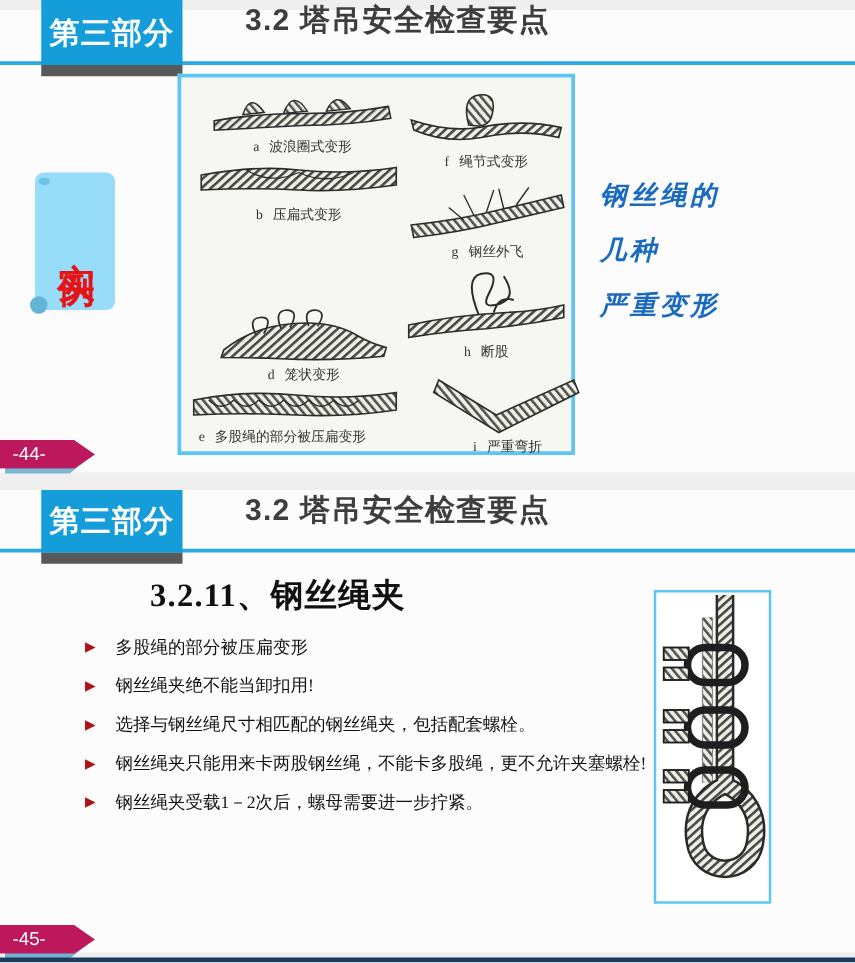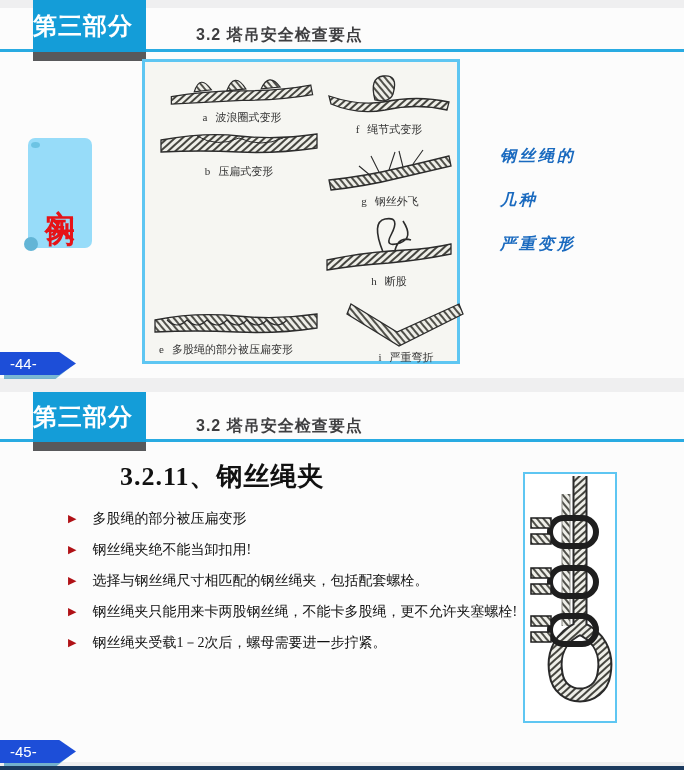--- a/index.html
+++ b/index.html
@@ -11,30 +11,30 @@
   #root{position:relative;width:684px;height:770px;overflow:hidden;background:#efeff0;}
 
   .slide{position:absolute;left:0;width:684px;background:#fcfcfc;}
   #slide1{top:8px;height:370px;}
   #slide2{top:392px;height:370px;}
 
   
   .badge{
     position:absolute;left:33px;width:113px;
     background:#149dd8;color:#ffffff;
-    display:flex;align-items:center;justify-content:flex-start;
+    display:flex;align-items:center;justify-content:center;
     font-size:24px;font-weight:bold;letter-spacing:1px;
     z-index:4;
   }
   .badge-shadow{position:absolute;left:33px;width:113px;height:9px;background:#58595b;z-index:3;}
   .header-line{position:absolute;left:0;width:684px;height:3px;background:#29abe2;z-index:2;}
   .header-title{
     position:absolute;left:196px;
-    display:flex;align-items:flex-end;
-    font-size:16px;font-weight:bold;color:#3e3e40;
+    display:flex;align-items:flex-start;
+    font-size:24px;font-weight:bold;color:#3e3e40;
     letter-spacing:1px;z-index:4;
   }
 
   #s1-badge{top:0;height:52px;}
   #s1-line{top:49px;}
   #s1-shadow{top:52px;}
   #s1-title{top:0;height:46px;}
 
   #s2-badge{top:392px;height:50px;}
   #s2-line{top:439px;}
@@ -82,29 +82,29 @@
   #fig-d{left:20px;top:180px;width:156px;}
   #fig-e{left:6px;top:246px;width:170px;}
   #fig-e .fig-cap{text-align:left;padding-left:8px;}
   
   #fig-f{left:180px;top:8px;width:128px;}
   #fig-g{left:182px;top:80px;width:126px;}
   #fig-h{left:180px;top:150px;width:128px;}
   #fig-i{left:200px;top:234px;width:122px;}
 
   .side-note{
-    position:absolute;left:500px;top:134px;width:170px;
+    position:absolute;left:480px;top:134px;width:170px;
     font-family:"Liberation Serif",serif;font-style:italic;
-    font-size:16px;font-weight:bold;color:#1a6abf;
+    font-size:21px;font-weight:bold;color:#1a6abf;
     line-height:44px;letter-spacing:3px;z-index:5;
   }
 
   .pennant{
     position:absolute;left:0;height:23px;
-    background:#1d4ed8;color:#ffffff;
+    background:#be185d;color:#ffffff;
     display:flex;align-items:center;
     font-size:15px;padding:0 18px 0 10px;
     clip-path:polygon(0 0,78% 0,100% 50%,78% 100%,0 100%);
     width:48px;z-index:6;
   }
   .pennant-shadow{
     position:absolute;left:4px;height:23px;width:66px;
     background:#0f7db0;opacity:.55;
     clip-path:polygon(0 0,78% 0,100% 50%,78% 100%,0 100%);
     z-index:5;
@@ -185,20 +185,27 @@
 
     <div class="fig-item" id="fig-a">
       <svg width="158" height="42" viewBox="0 0 160 44">
         <path d="M6 32 Q40 26 80 26 Q120 26 152 20 L154 30 Q120 36 80 36 Q40 38 6 40 Z" fill="url(#hatchA)" stroke="#2c2c2c" stroke-width="1.3"></path>
         <path d="M30 27 Q36 8 48 25 Z M64 26 Q72 5 84 24 Z M100 24 Q108 6 120 22 Z" fill="url(#hatchB)" stroke="#2c2c2c" stroke-width="1.2"></path>
       </svg>
       <div class="fig-cap"><span class="k">a</span><span>波浪圈式变形</span></div>
     </div>
 
 
+    <div class="fig-item" id="fig-d">
+      <svg width="156" height="48" viewBox="0 0 156 48">
+        <path d="M14 38 Q36 20 68 17 Q100 14 120 26 Q132 33 144 36 L142 43 Q100 47 60 45 Q32 44 12 44 Z" fill="url(#hatchA)" stroke="#2c2c2c" stroke-width="1.3"></path>
+        <path d="M40 26 q-7 -13 3 -14 q11 -1 3 13 M60 21 q-6 -14 4 -15 q11 0 3 14 M82 19 q-5 -13 5 -13 q10 1 2 13" fill="none" stroke="#2c2c2c" stroke-width="1.4"></path>
+      </svg>
+      <div class="fig-cap"><span class="k">d</span><span>笼状变形</span></div>
+    </div>
 
     <div class="fig-item" id="fig-e">
       <svg width="170" height="32" viewBox="0 0 170 32">
         <path d="M4 12 Q44 4 86 8 Q126 12 166 6 L166 20 Q126 26 86 24 Q44 22 4 24 Z" fill="url(#hatchB)" stroke="#2c2c2c" stroke-width="1.3"></path>
         <path d="M16 12 q10 10 20 0 q10 10 20 0 q10 10 20 0 q10 10 20 0 q10 10 20 0 q10 10 20 0" fill="none" stroke="#2c2c2c" stroke-width="1.1"></path>
       </svg>
       <div class="fig-cap"><span class="k">e</span><span>多股绳的部分被压扁变形</span></div>
     </div>
 
     <div class="fig-item" id="fig-f">

